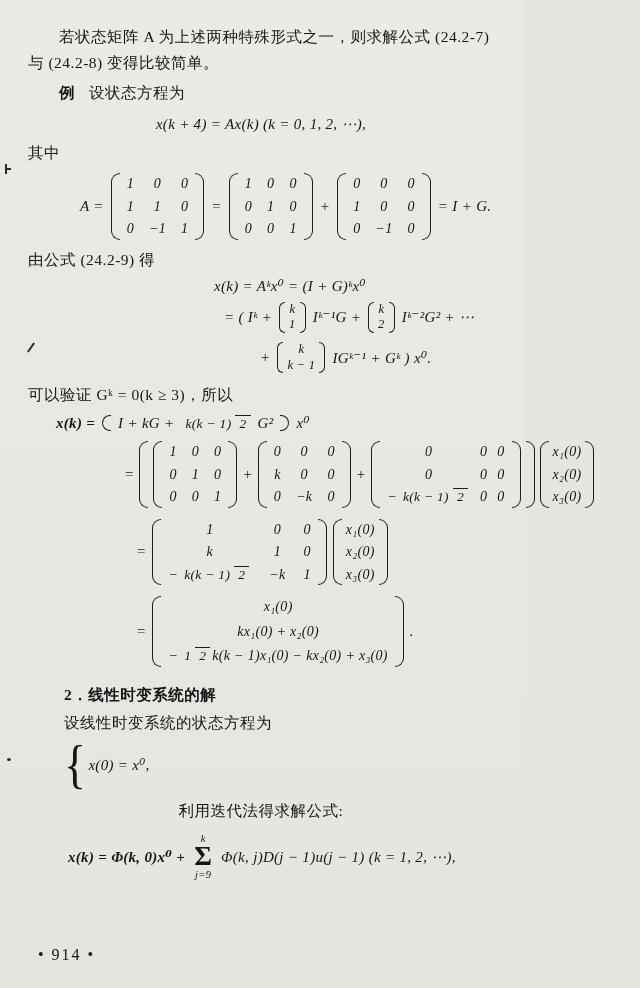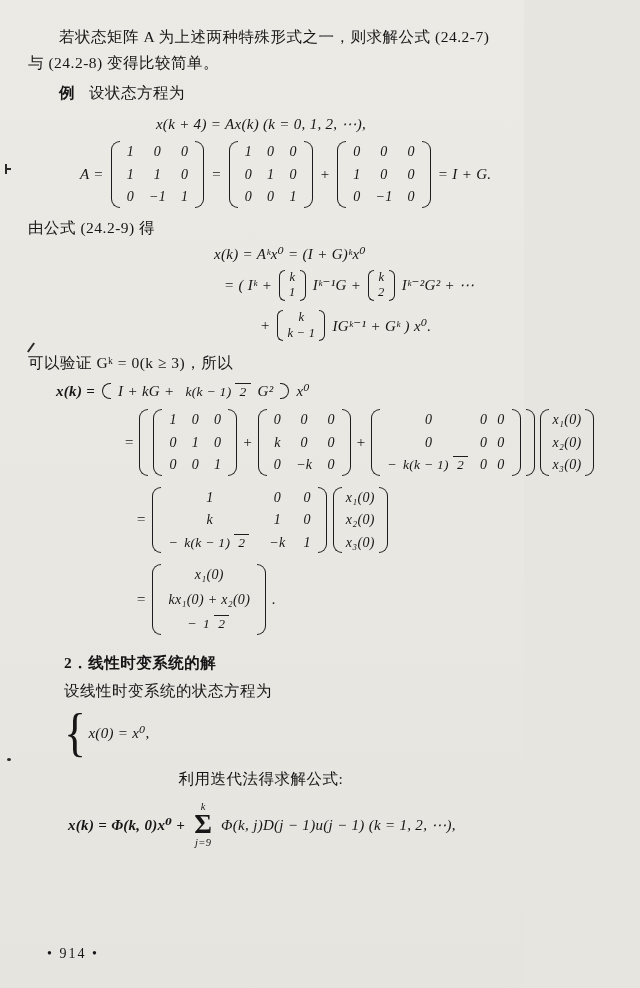--- a/index.html
+++ b/index.html
@@ -87,22 +87,22 @@
     display:inline-flex;flex-direction:column;align-items:center;
     vertical-align:middle;line-height:1;margin:0 3px;
   }
   .sum .top,.sum .bot{font-size:10.5px;font-style:italic;}
   .sum .sigma{font-size:27px;font-style:normal;font-weight:bold;line-height:.95;}
 
   .section-heading{margin:14px 0 2px 36px;font-weight:bold;}
   .section-intro{margin-left:36px;}
 
   .footer{
-    position:absolute;left:47px;top:946px;
-    font-size:14px;letter-spacing:2px;font-style:normal;
+    position:absolute;left:38px;top:946px;
+    font-size:16px;letter-spacing:2px;font-style:normal;
   }
 
   
   .artifact{position:absolute;background:#2a2a2a;}
   .a1{left:5px;top:168px;width:6px;height:2px;}
   .a1b{left:5px;top:164px;width:2px;height:10px;}
   .a2{left:30px;top:342px;width:2px;height:11px;transform:rotate(35deg);}
   .a3{left:7px;top:758px;width:4px;height:3px;border-radius:50%;}
 </style>
 </head>
@@ -114,20 +114,21 @@
   <span class="artifact a1b"></span>
   <span class="artifact a2"></span>
   <span class="artifact a3"></span>
 
   <p class="body-text indent">若状态矩阵 A 为上述两种特殊形式之一，则求解公式 (24.2-7) 与 (24.2-8) 变得比较简单。</p>
 
   <p class="body-text example-line"><span class="bold">例</span><span>设状态方程为</span></p>
 
   <div class="eq eq-center">x(k + 4) = Ax(k)  (k = 0, 1, 2, ⋯),</div>
 
+  <p class="body-text">其中</p>
 
   <div class="eq eq-row" style="margin-left:52px;">
     <span>A =</span>
     <span class="matrix">
         <span class="paren l"></span>
         <span class="grid" style="grid-template-columns: repeat(3, auto);">
           <span class="cell">1</span>
           <span class="cell">0</span>
           <span class="cell">0</span>
           <span class="cell">1</span>
@@ -336,20 +337,21 @@
         <span class="paren l"></span>
         <span class="grid" style="row-gap: 7px; grid-template-columns: repeat(1, auto);">
           <span class="cell">x₁(0)</span>
           <span class="cell">kx₁(0) + x₂(0)</span>
           <span class="cell">
             <span>− </span>
             <span class="frac">
               <span class="num">1</span>
               <span class="den">2</span>
             </span>
+            <span> k(k − 1)x₁(0) − kx₂(0) + x₃(0)</span>
           </span>
         </span>
         <span class="paren r"></span>
       </span>
     <span>.</span>
   </div>
 
   <p class="body-text section-heading">2．线性时变系统的解</p>
   <p class="body-text section-intro">设线性时变系统的状态方程为</p>
 

